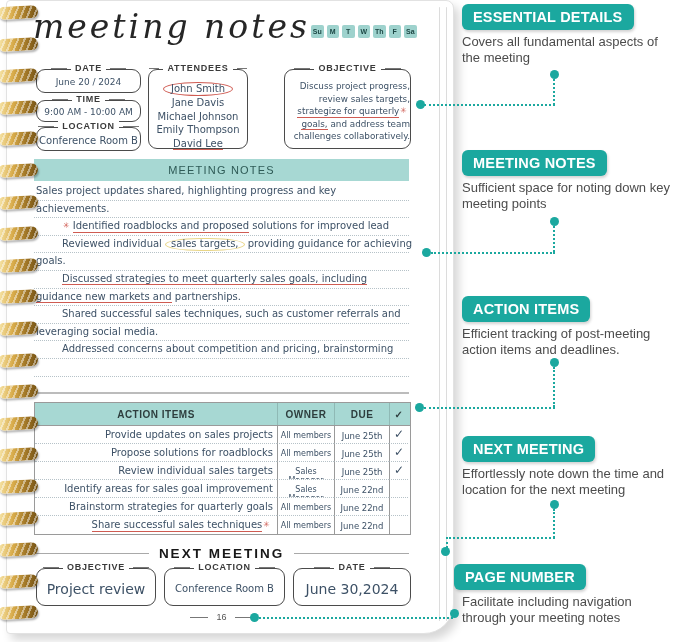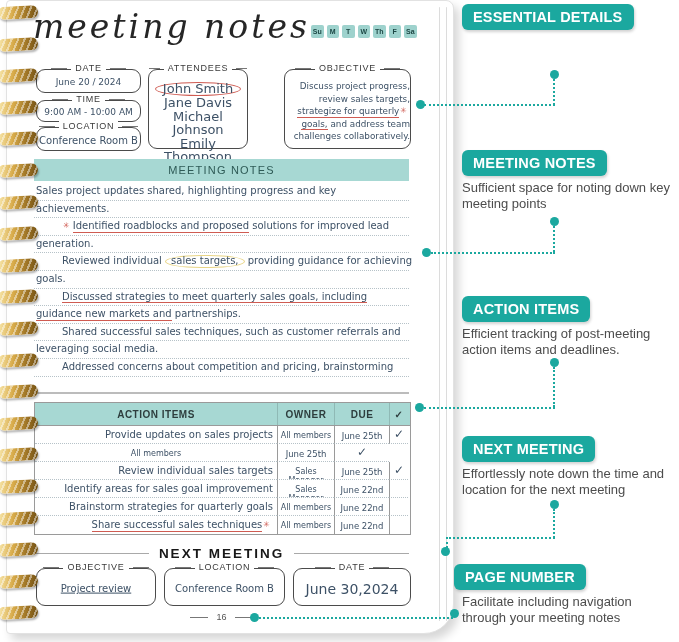--- a/index.html
+++ b/index.html
@@ -20,26 +20,26 @@
          font-size:33px;letter-spacing:3px;color:#262626;white-space:nowrap;}
   
   .weekrow{position:absolute;left:304px;top:24px;display:flex;gap:3px;}
   .chip{width:12.5px;height:12.5px;background:#9ed2cd;color:#1c4744;border-radius:2px;
         font-size:7px;font-weight:bold;display:flex;align-items:center;justify-content:center;}
   
   .obox{position:absolute;border:1.3px solid #4b4b4b;border-radius:9px;background:#fff;}
   .lab{position:absolute;top:-7px;left:0;right:0;display:flex;justify-content:center;align-items:center;gap:4px;
        font-size:9px;letter-spacing:.8px;color:#3a3a3a;}
   .lab::before,.lab::after{content:"";width:16px;height:1px;background:#777;}
-  .lab b{background:#fff;padding:0 4px;font-weight:normal;}
+  .lab b{background:#fff;padding:0 4px;font-weight:bold;}
   .val{position:absolute;top:50%;left:0;right:0;transform:translateY(-40%);text-align:center;
        font-family:"DejaVu Sans",sans-serif;color:#3d5166;}
   
   .att-lines{position:absolute;left:0;right:0;top:12px;text-align:center;}
-  .att-line{font-size:13px;line-height:13.6px;color:#3d5166;font-family:"DejaVu Sans",sans-serif;}
+  .att-line{font-size:10px;line-height:13.6px;color:#3d5166;font-family:"DejaVu Sans",sans-serif;}
   .att-circle{border:1.5px solid #cf5b52;border-radius:50%;padding:0 7px 1px;display:inline-block;line-height:11px;}
   .att-underline{border-bottom:1.5px solid #cf5b52;}
   .obj-lines{position:absolute;left:0;right:0;top:10px;text-align:right;}
   .obj-line{font-size:8.8px;line-height:12.6px;color:#3d5166;font-family:"DejaVu Sans",sans-serif;white-space:nowrap;}
   
   .notes-bar{position:absolute;left:27px;top:158px;width:375px;height:22px;background:#a7d8d3;
              display:flex;align-items:center;justify-content:center;font-size:11px;letter-spacing:1.2px;
              color:#2e5a56;}
   
   .notes-lines{position:absolute;left:27px;top:182px;width:375px;}
@@ -145,21 +145,20 @@
           <div class="obj-line"><span class="seg-ru">goals,</span><span> and address team</span></div>
           <div class="obj-line"><span>challenges collaboratively.</span></div>
         </div>
     </div>
 
     <div class="notes-bar">MEETING NOTES</div>
     <div class="notes-lines" id="notes-lines">
         <div class="nline"><span>Sales project updates shared, highlighting progress and key</span></div>
         <div class="nline"><span>achievements.</span></div>
         <div class="nline ind"><span class="seg-star">✳</span><span class="seg-ru">Identified roadblocks and proposed</span><span> solutions for improved lead</span></div>
-        <div class="nline"><span>generation.</span></div>
         <div class="nline ind"><span>Reviewed individual </span><span class="seg-yc">sales targets,</span><span> providing guidance for achieving</span></div>
         <div class="nline"><span>goals.</span></div>
         <div class="nline ind"><span class="seg-ru">Discussed strategies to meet quarterly sales goals, including</span></div>
         <div class="nline"><span class="seg-ru">guidance new markets and</span><span> partnerships.</span></div>
         <div class="nline ind"><span>Shared successful sales techniques, such as customer referrals and</span></div>
         <div class="nline"><span>leveraging social media.</span></div>
         <div class="nline ind"><span>Addressed concerns about competition and pricing, brainstorming</span></div>
         <div class="nline"></div>
       </div>
     <div class="divider"></div>
@@ -172,20 +171,21 @@
         <div class="hc">✓</div>
       </div>
       <div id="table-body">
           <div class="trow">
             <div class="c c-item"><span>Provide updates on sales projects</span></div>
             <div class="c c-owner">All members</div>
             <div class="c c-due">June 25th</div>
             <div class="c c-check">✓</div>
           </div>
           <div class="trow">
+            <div class="c c-item"><span>Propose solutions for roadblocks</span></div>
             <div class="c c-owner">All members</div>
             <div class="c c-due">June 25th</div>
             <div class="c c-check">✓</div>
           </div>
           <div class="trow">
             <div class="c c-item"><span>Review individual sales targets</span></div>
             <div class="c c-owner">Sales Manager</div>
             <div class="c c-due">June 25th</div>
             <div class="c c-check">✓</div>
           </div>
@@ -212,21 +212,21 @@
 
     <div class="nm-row">
       <div class="hline"></div>
       <div class="nm-title">NEXT MEETING</div>
       <div class="hline"></div>
     </div>
     <div class="obox" style="left:29px;top:567px;width:118px;height:36px;">
       <div class="lab">
           <b>OBJECTIVE</b>
         </div>
-      <div class="val" style="font-size:10px;text-decoration:underline;">Project review</div>
+      <div class="val" style="font-size:14px;">Project review</div>
     </div>
     <div class="obox" style="left:157px;top:567px;width:119px;height:36px;">
       <div class="lab">
           <b>LOCATION</b>
         </div>
       <div class="val" style="font-size:10px;">Conference Room B</div>
     </div>
     <div class="obox" style="left:286px;top:567px;width:116px;height:36px;">
       <div class="lab">
           <b>DATE</b>
@@ -258,20 +258,21 @@
       <div class="coil" style="top: 416.8px;"></div>
       <div class="coil" style="top: 448.4px;"></div>
       <div class="coil" style="top: 480px;"></div>
       <div class="coil" style="top: 511.6px;"></div>
       <div class="coil" style="top: 543.2px;"></div>
       <div class="coil" style="top: 574.8px;"></div>
       <div class="coil" style="top: 606.4px;"></div>
     </div>
 
   <div class="badge" style="left:462px;top:4px;">ESSENTIAL DETAILS</div>
+  <div class="cdesc" style="left:462px;top:34px;">Covers all fundamental aspects of the meeting</div>
   <div class="cdot" style="left:550px;top:70px;"></div>
   <div class="dotv" style="left:553px;top:79px;height:26px;"></div>
   <div class="doth" style="left:424px;top:104px;width:131px;"></div>
   <div class="cdot" style="left:416px;top:100px;"></div>
 
   <div class="badge" style="left:462px;top:150px;">MEETING NOTES</div>
   <div class="cdesc" style="left:462px;top:180px;">Sufficient space for noting down key meeting points</div>
   <div class="cdot" style="left:550px;top:217px;"></div>
   <div class="dotv" style="left:553px;top:226px;height:26px;"></div>
   <div class="doth" style="left:431px;top:252px;width:124px;"></div>

